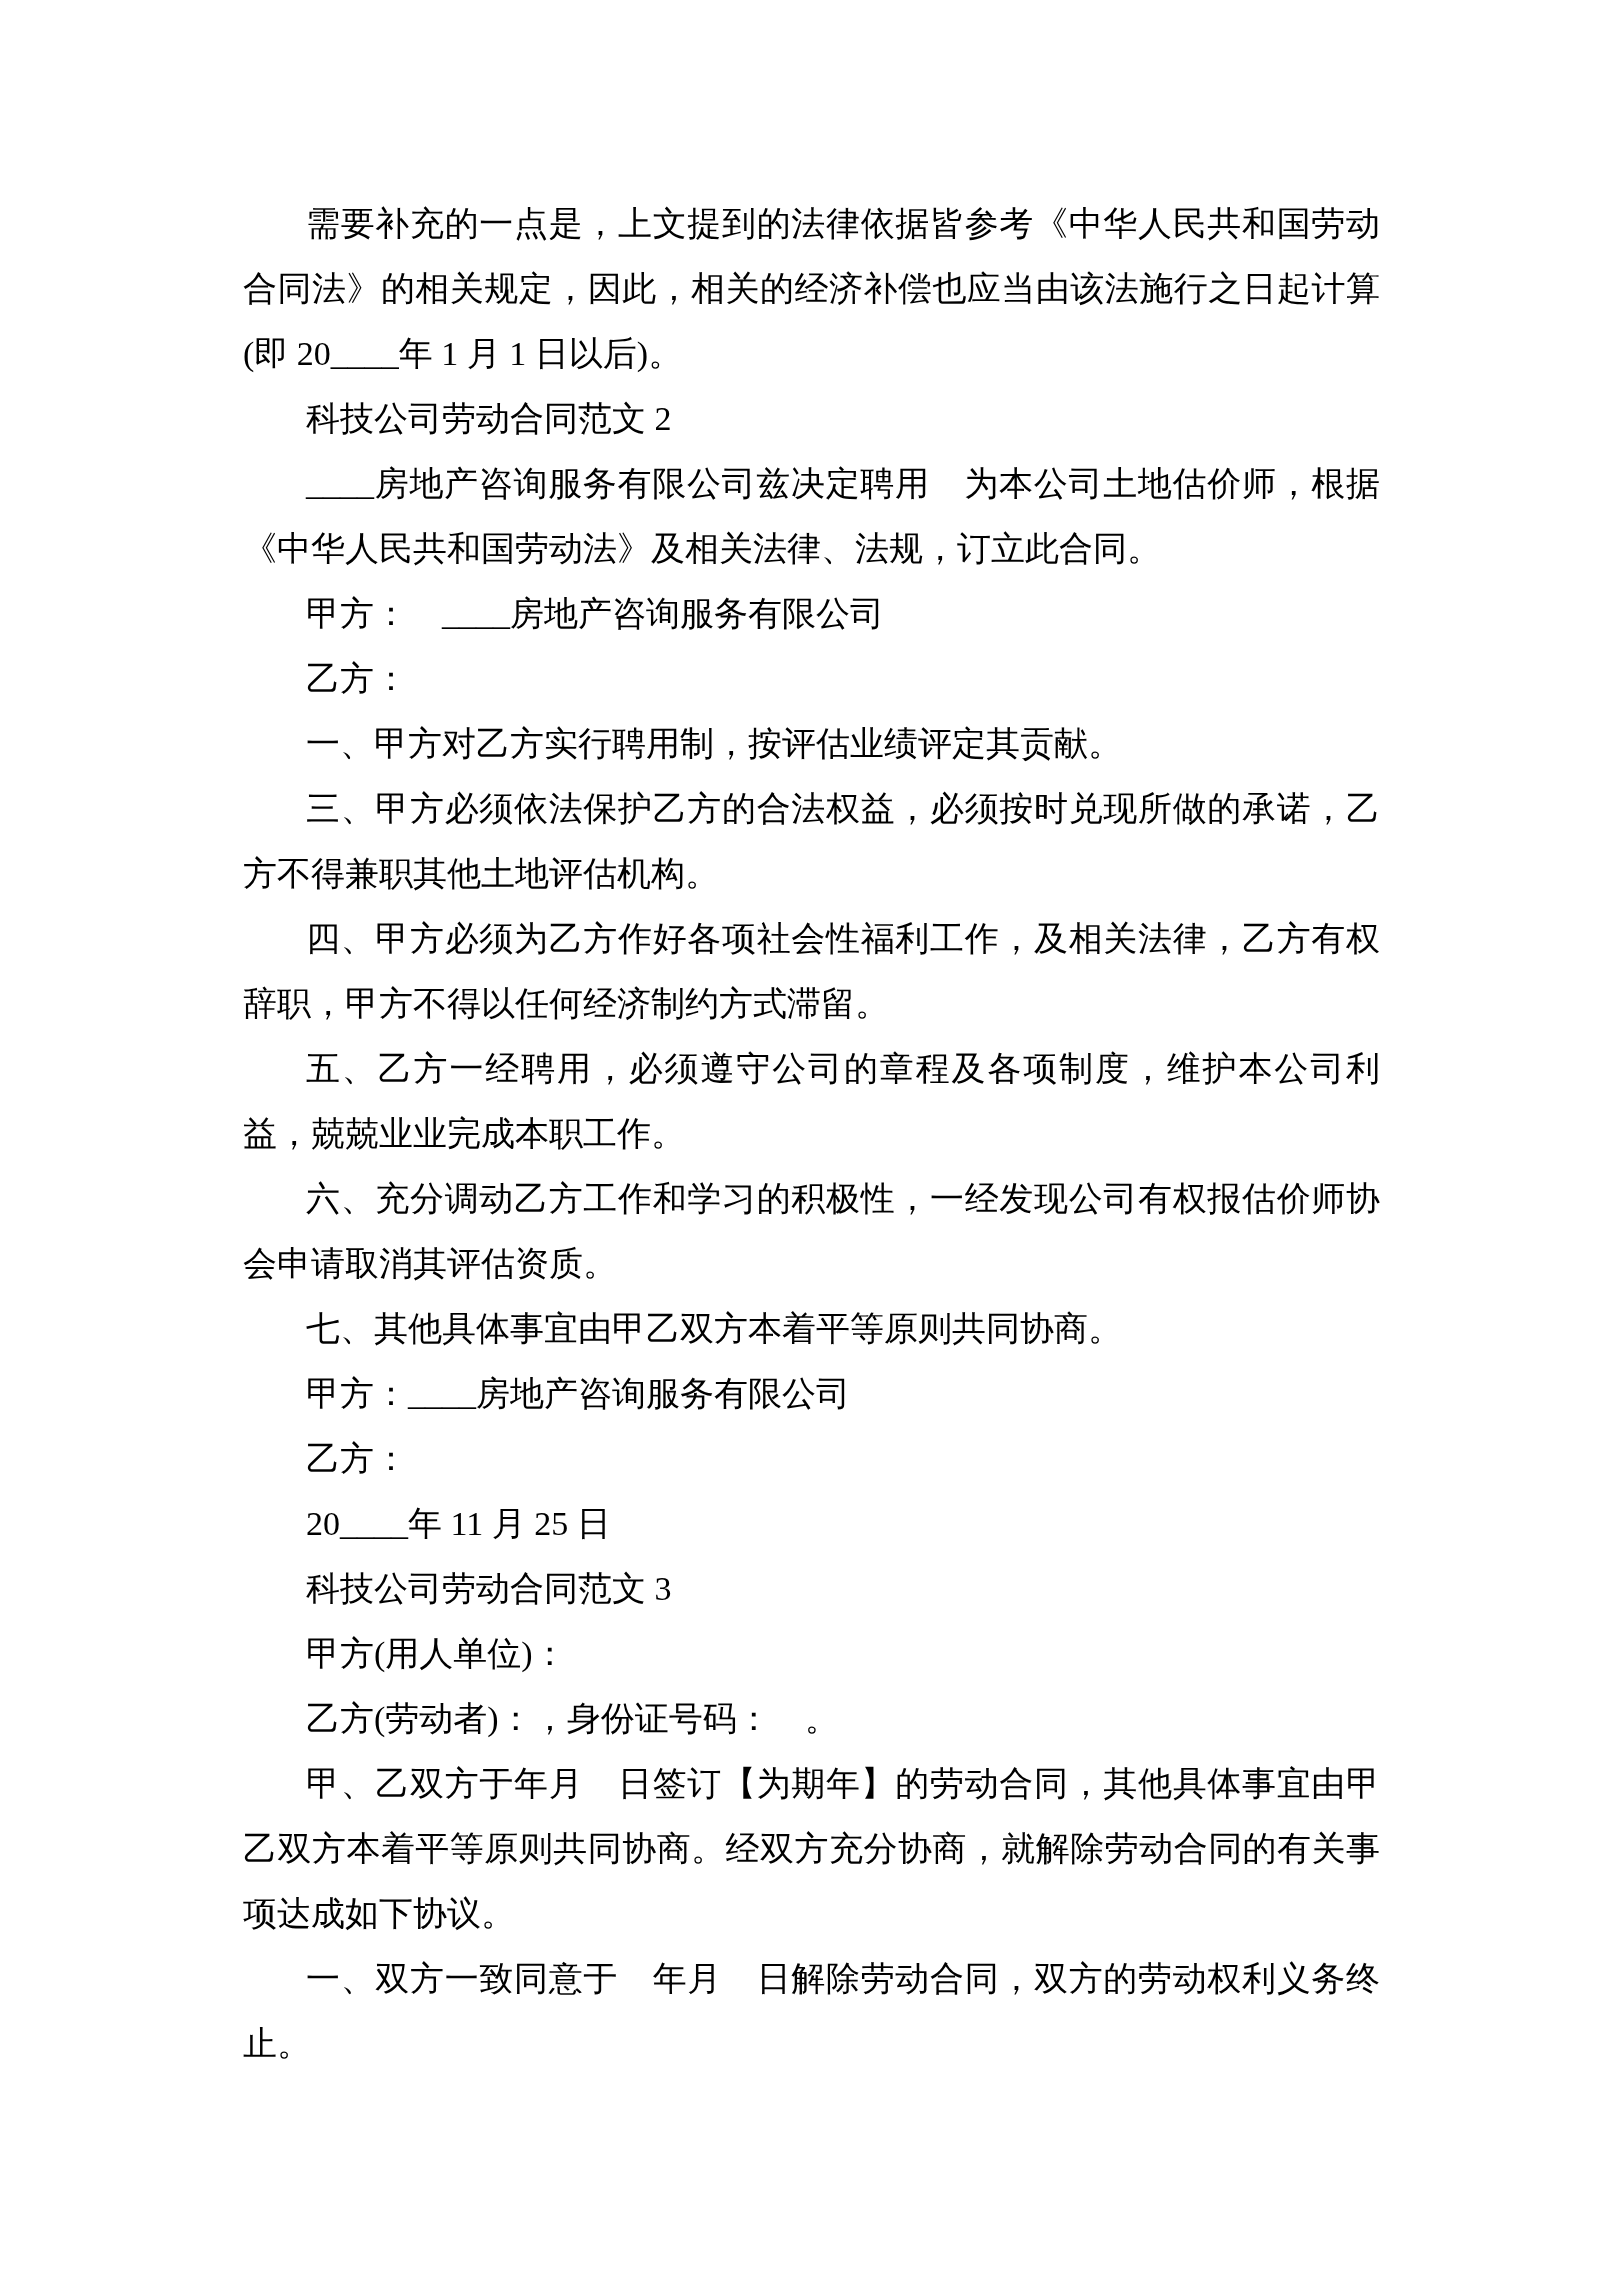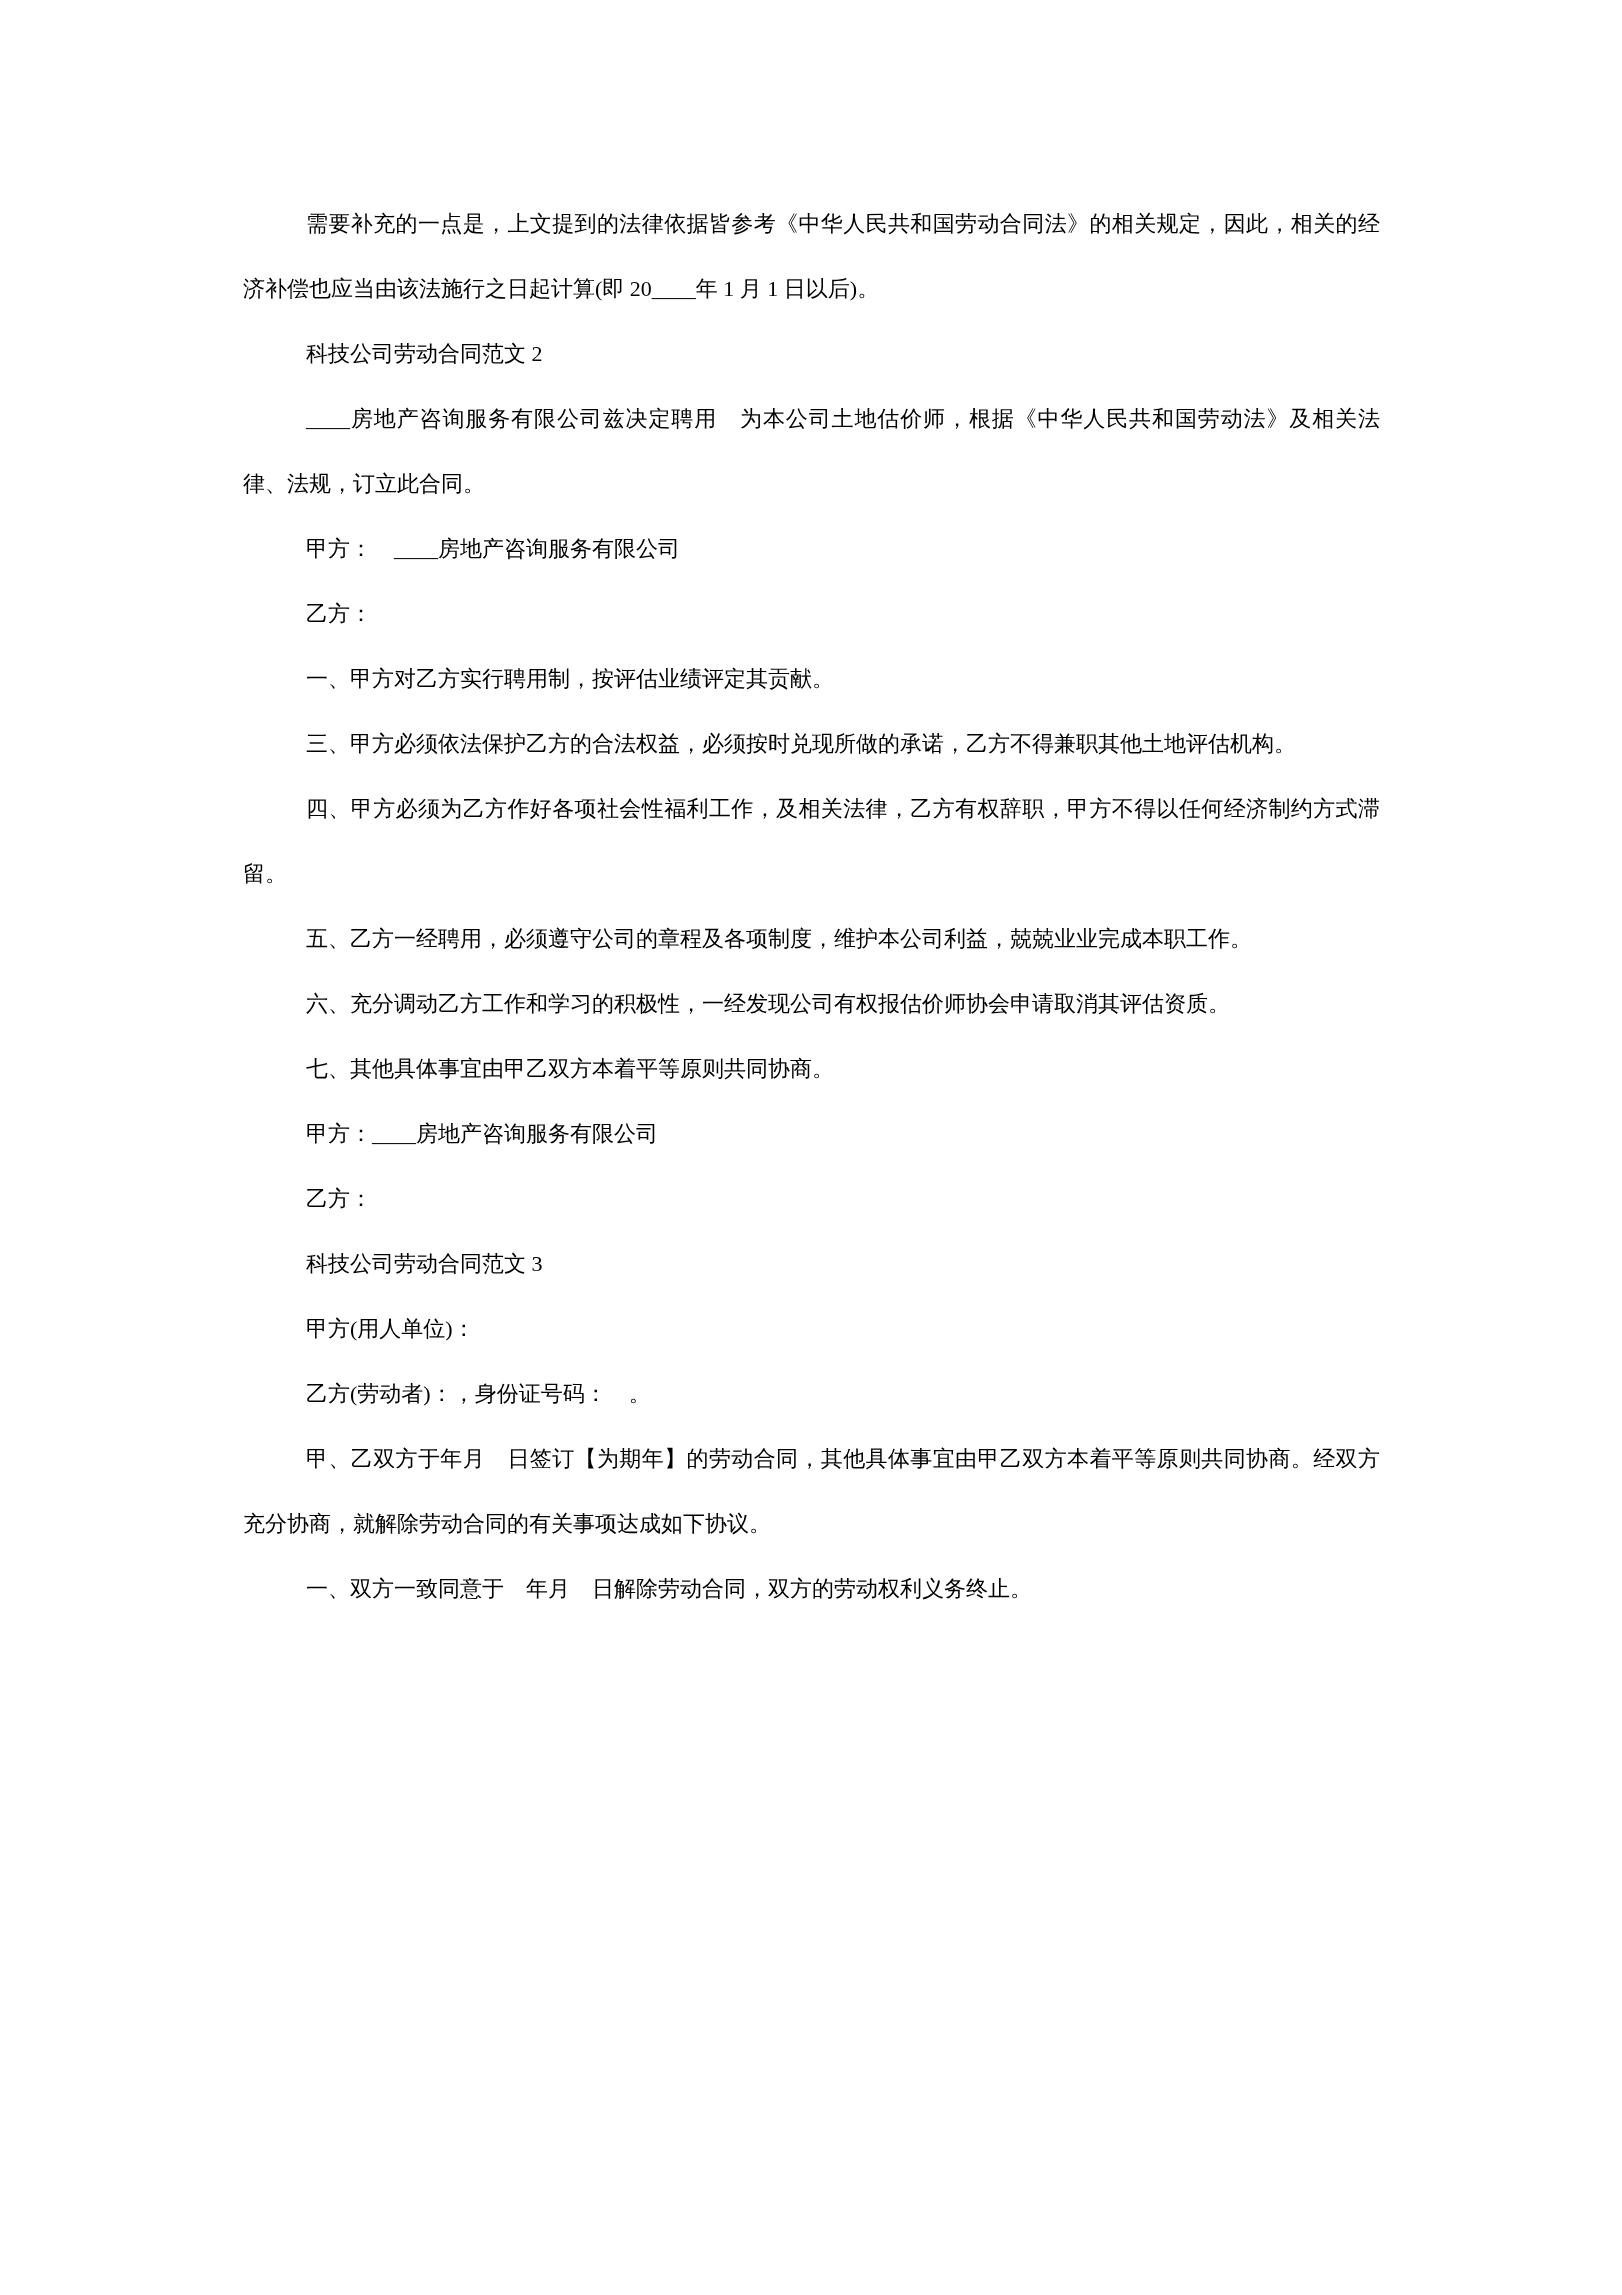--- a/index.html
+++ b/index.html
@@ -13,21 +13,21 @@
     height: 2295px;
     background: #ffffff;
     overflow: hidden;
   }
   .content {
     position: absolute;
     left: 243px;
     top: 191px;
     width: 1137px;
     font-family: "Liberation Serif", "DejaVu Serif", serif;
-    font-size: 22px;
+    font-size: 34px;
     line-height: 65px;
     color: #000000;
     text-align: justify;
   }
   .content p {
     margin: 0;
     padding: 0;
     text-indent: 63px; 
     word-break: break-all;
   }
@@ -43,20 +43,21 @@
     <p>甲方：　____房地产咨询服务有限公司</p>
     <p>乙方：</p>
     <p>一、甲方对乙方实行聘用制，按评估业绩评定其贡献。</p>
     <p>三、甲方必须依法保护乙方的合法权益，必须按时兑现所做的承诺，乙方不得兼职其他土地评估机构。</p>
     <p>四、甲方必须为乙方作好各项社会性福利工作，及相关法律，乙方有权辞职，甲方不得以任何经济制约方式滞留。</p>
     <p>五、乙方一经聘用，必须遵守公司的章程及各项制度，维护本公司利益，兢兢业业完成本职工作。</p>
     <p>六、充分调动乙方工作和学习的积极性，一经发现公司有权报估价师协会申请取消其评估资质。</p>
     <p>七、其他具体事宜由甲乙双方本着平等原则共同协商。</p>
     <p>甲方：____房地产咨询服务有限公司</p>
     <p>乙方：</p>
+    <p>20____年 11 月 25 日</p>
     <p>科技公司劳动合同范文 3</p>
     <p>甲方(用人单位)：</p>
     <p>乙方(劳动者)：，身份证号码：　。</p>
     <p>甲、乙双方于年月　日签订【为期年】的劳动合同，其他具体事宜由甲乙双方本着平等原则共同协商。经双方充分协商，就解除劳动合同的有关事项达成如下协议。</p>
     <p>一、双方一致同意于　年月　日解除劳动合同，双方的劳动权利义务终止。</p>
   </div>
 </div>
 
 
 </body></html>

